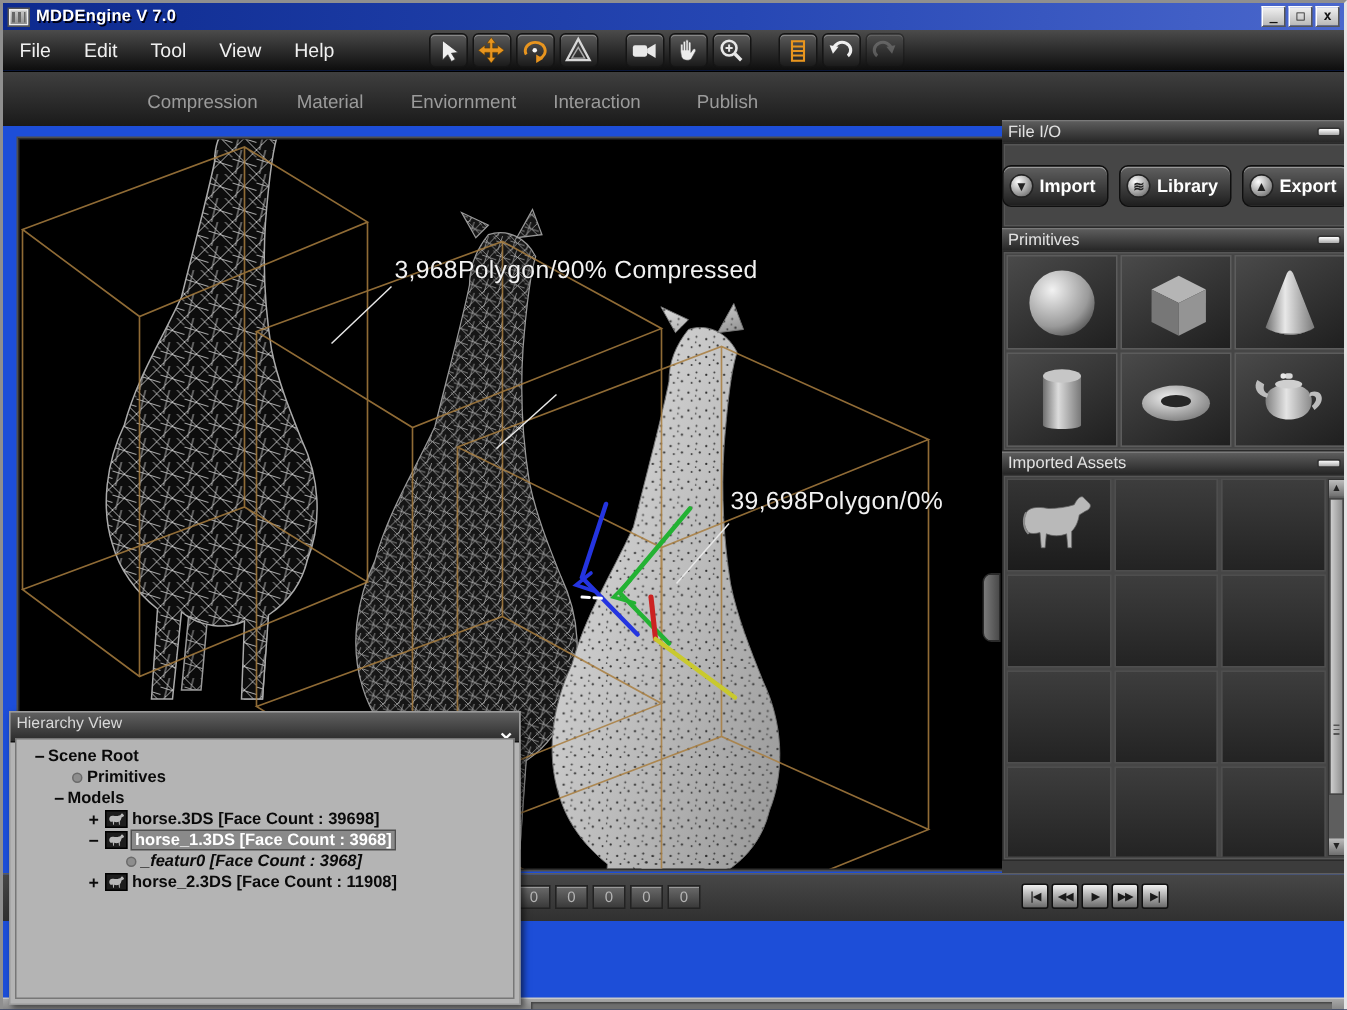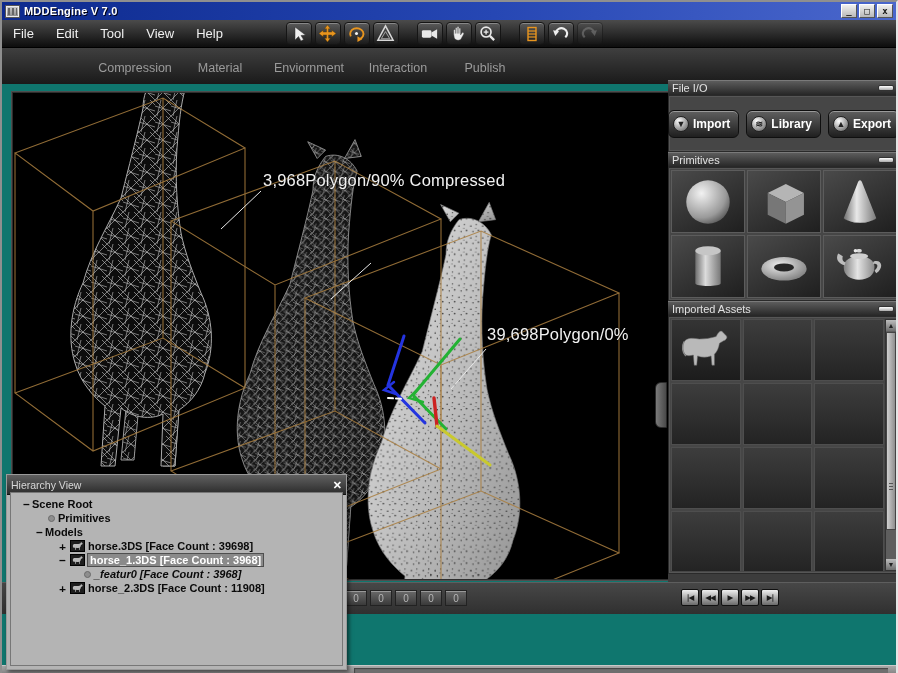--- a/index.html
+++ b/index.html
@@ -1,18 +1,18 @@
 <!DOCTYPE html>
 <html><head>
 <meta charset="utf-8">
 <style>
   * { margin:0; padding:0; box-sizing:border-box; }
   html,body { background:#555; }
   body { font-family:"Liberation Sans", sans-serif; }
-  .app { position:relative; width:898px; height:673px; background:#0f766e;
+  .app { position:relative; width:898px; height:673px; background:#1d4ed8;
          border-left:2px solid #8f8f8f; border-right:2px solid #e5e5e5;
          border-top:2px solid #8f8f8f; border-bottom:0; overflow:hidden; }
 
   
   .titlebar { position:absolute; left:0; top:0; right:0; height:18px;
     background:linear-gradient(90deg,#0d2a8e 0%,#2647b4 55%,#4a67cc 100%);
     display:flex; align-items:center; padding:0 3px; }
   .app-icon { width:15px; height:13px; margin-right:4px;
     background:linear-gradient(#cfcfcf,#8a8a8a); border:1px solid #555;
     box-shadow:inset 0 0 0 1px #eee; position:relative; }
@@ -118,21 +118,21 @@
   .statusbar { position:absolute; left:0; top:663px; right:0; height:10px;
     background:linear-gradient(#a8a8a8,#7e7e7e); border-top:1px solid #c9c9c9; }
   .statusfield { position:absolute; left:352px; right:8px; top:2px; height:6px;
     background:#6e6e6e; box-shadow:inset 1px 1px 1px #444; }
 
   
   .hwin { position:absolute; left:4px; top:472px; width:341px; height:196px;
     border:1px solid #9a9a9a; box-shadow:2px 2px 4px rgba(0,0,0,.55); background:#b4b4b4; }
   .hwin-title { height:20px; background:linear-gradient(#606060,#2b2b2b);
     border-bottom:1px solid #111; color:#d8d8d8; font-size:10.5px; padding:1px 4px 0;
-    display:flex; align-items:center; }
+    display:flex; align-items:flex-start;flex-direction:column; }
   .hwin-close { margin-left:auto; color:#fff; font-weight:bold; font-size:11px; line-height:11px; }
   .htree { position:absolute; inset:17px 3px 3px 3px; background:#b4b4b4;
     border:1px solid #777; padding:4px 2px; font-size:11px; font-weight:bold; color:#0a0a0a; }
   .hrow { display:flex; align-items:center; height:14px; white-space:nowrap; }
   .hglyph { width:11px; text-align:center; font-family:"DejaVu Sans Mono",monospace; }
   .hbullet { width:7px; height:7px; border-radius:50%; background:#8e8e8e;
     border:1px solid #6a6a6a; margin:0 3px 0 1px; }
   .hthumb { width:15px; height:12px; background:#1d1d1d; border:1px solid #000;
     margin:0 3px 0 2px; display:flex; align-items:center; justify-content:center; }
   .hsel { background:#8a8a8a; color:#fff; outline:1px solid #4e4e4e; padding:0 2px; }

